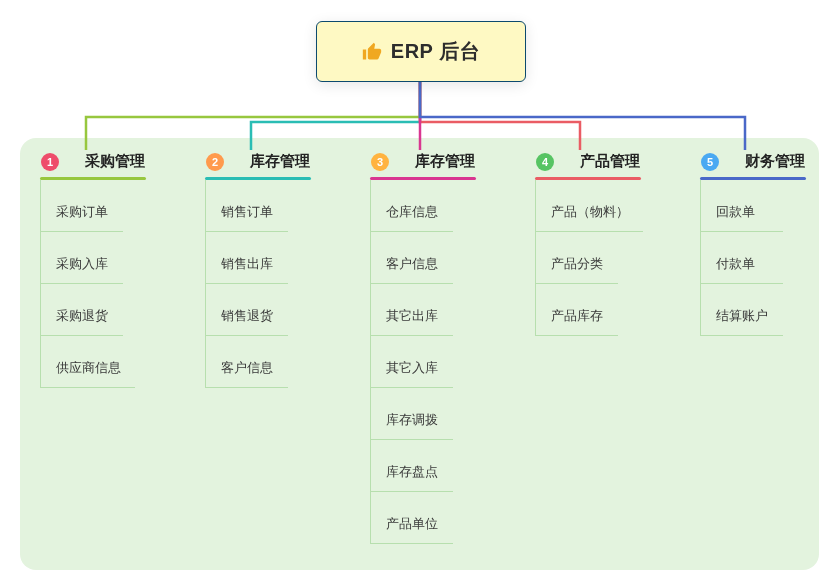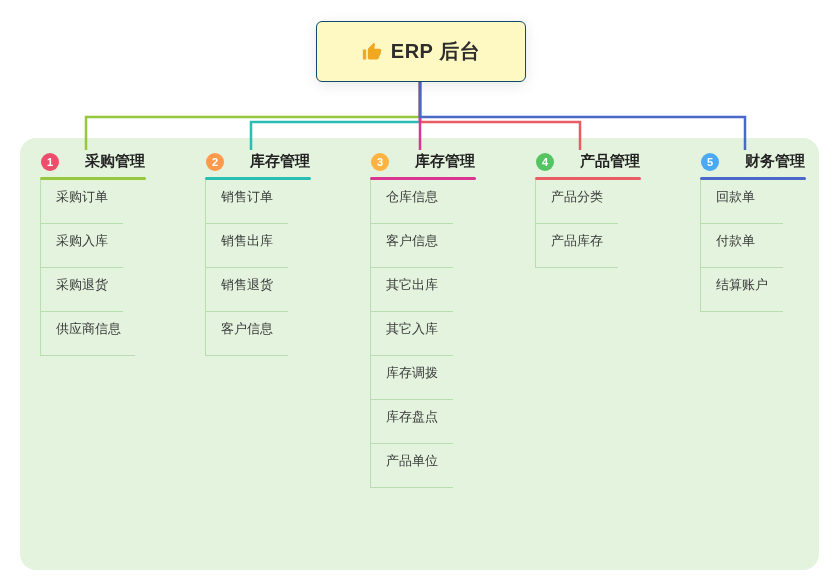--- a/index.html
+++ b/index.html
@@ -18,22 +18,22 @@
   .thumb-icon{width:20px;height:20px;display:block;}
 
   .branch{position:absolute;top:148px;z-index:3;}
   .branch-header{display:flex;align-items:center;gap:7px;height:27px;padding-left:1px;cursor:pointer;}
   .badge{width:18px;height:18px;border-radius:50%;background:var(--badge,#999);color:#fff;
          font-size:11px;font-weight:700;display:flex;align-items:center;justify-content:center;flex:0 0 18px;}
   .branch-title{font-size:15px;font-weight:700;color:#232323;margin-left:19px;}
   .branch-underline{width:106px;height:3px;border-radius:2px;background:var(--line,#888);margin-top:2px;}
 
   .items{width:max-content;border-left:1.5px solid var(--sub,#b7dfae);}
-  .item{box-sizing:border-box;height:44px;width:max-content;min-width:82px;
-        display:flex;align-items:flex-end;padding:0 14px 20px 15px;
+  .item{box-sizing:border-box;height:52px;width:max-content;min-width:82px;
+        display:flex;align-items:flex-end;padding:0 14px 13px 15px;
         border-bottom:1.5px solid var(--sub,#b7dfae);cursor:pointer;}
   .item-label{font-size:13px;color:#3a3a3a;line-height:1;}
 </style>
 </head>
 <body>
 
 <div class="stage" style="--sub: #b7dfae; --panel: #e3f3de;">
 
   <div class="panel"></div>
 
@@ -128,20 +128,23 @@
   </div>
 
   <div class="branch" style="left: 535px; --badge: #57c463; --line: #ea5c64;">
     <div class="branch-header">
       <span class="badge">4</span>
       <span class="branch-title">产品管理</span>
     </div>
     <div class="branch-underline"></div>
     <div class="items">
       <div class="item">
+          <span class="item-label">产品（物料）</span>
+        </div>
+      <div class="item">
           <span class="item-label">产品分类</span>
         </div>
       <div class="item">
           <span class="item-label">产品库存</span>
         </div>
     </div>
   </div>
 
   <div class="branch" style="left: 700px; --badge: #4aa9f2; --line: #4a68c8;">
     <div class="branch-header">

